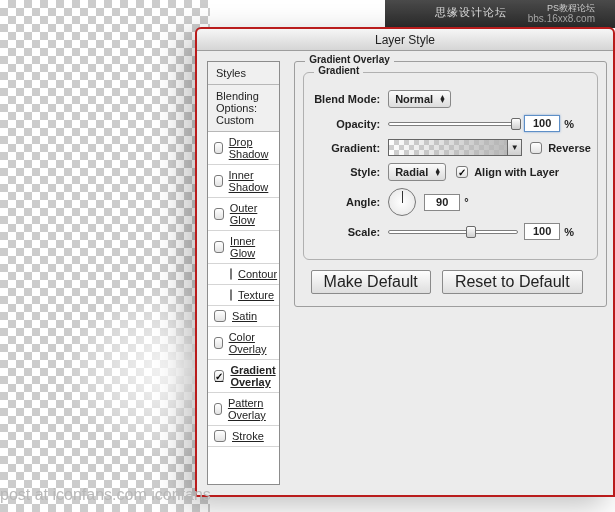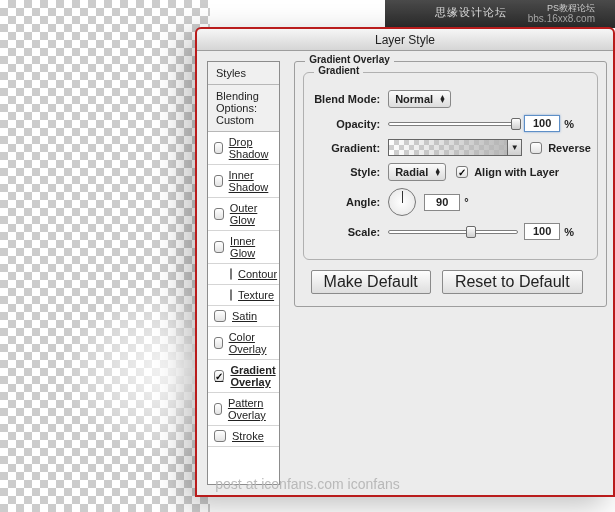--- a/index.html
+++ b/index.html
@@ -197,22 +197,22 @@
   display: inline-block;
   background: linear-gradient(#fdfdfd,#dedede);
   border: 1px solid #8a8a8a;
   border-radius: 2px;
   padding: 2px 12px;
   font-size: 16px;
   margin-right: 8px;
 }
 .btnrow { text-align: center; margin-top: 10px; }
 .watermark-btm {
-  position: absolute; bottom: 20px; left: 0; right: 0;
-  text-align: center; color: #b9b9b9; font-size: 14px;
+  position: absolute; bottom: 8px; left: 0; right: 0;
+  color: #b9b9b9; font-size: 16px;
 }
 </style>
 </head>
 <body>
 
 <div class="checker"></div>
 <div class="glow"></div>
 
 <div class="topbar">
   <span class="fl">思缘设计论坛</span>

